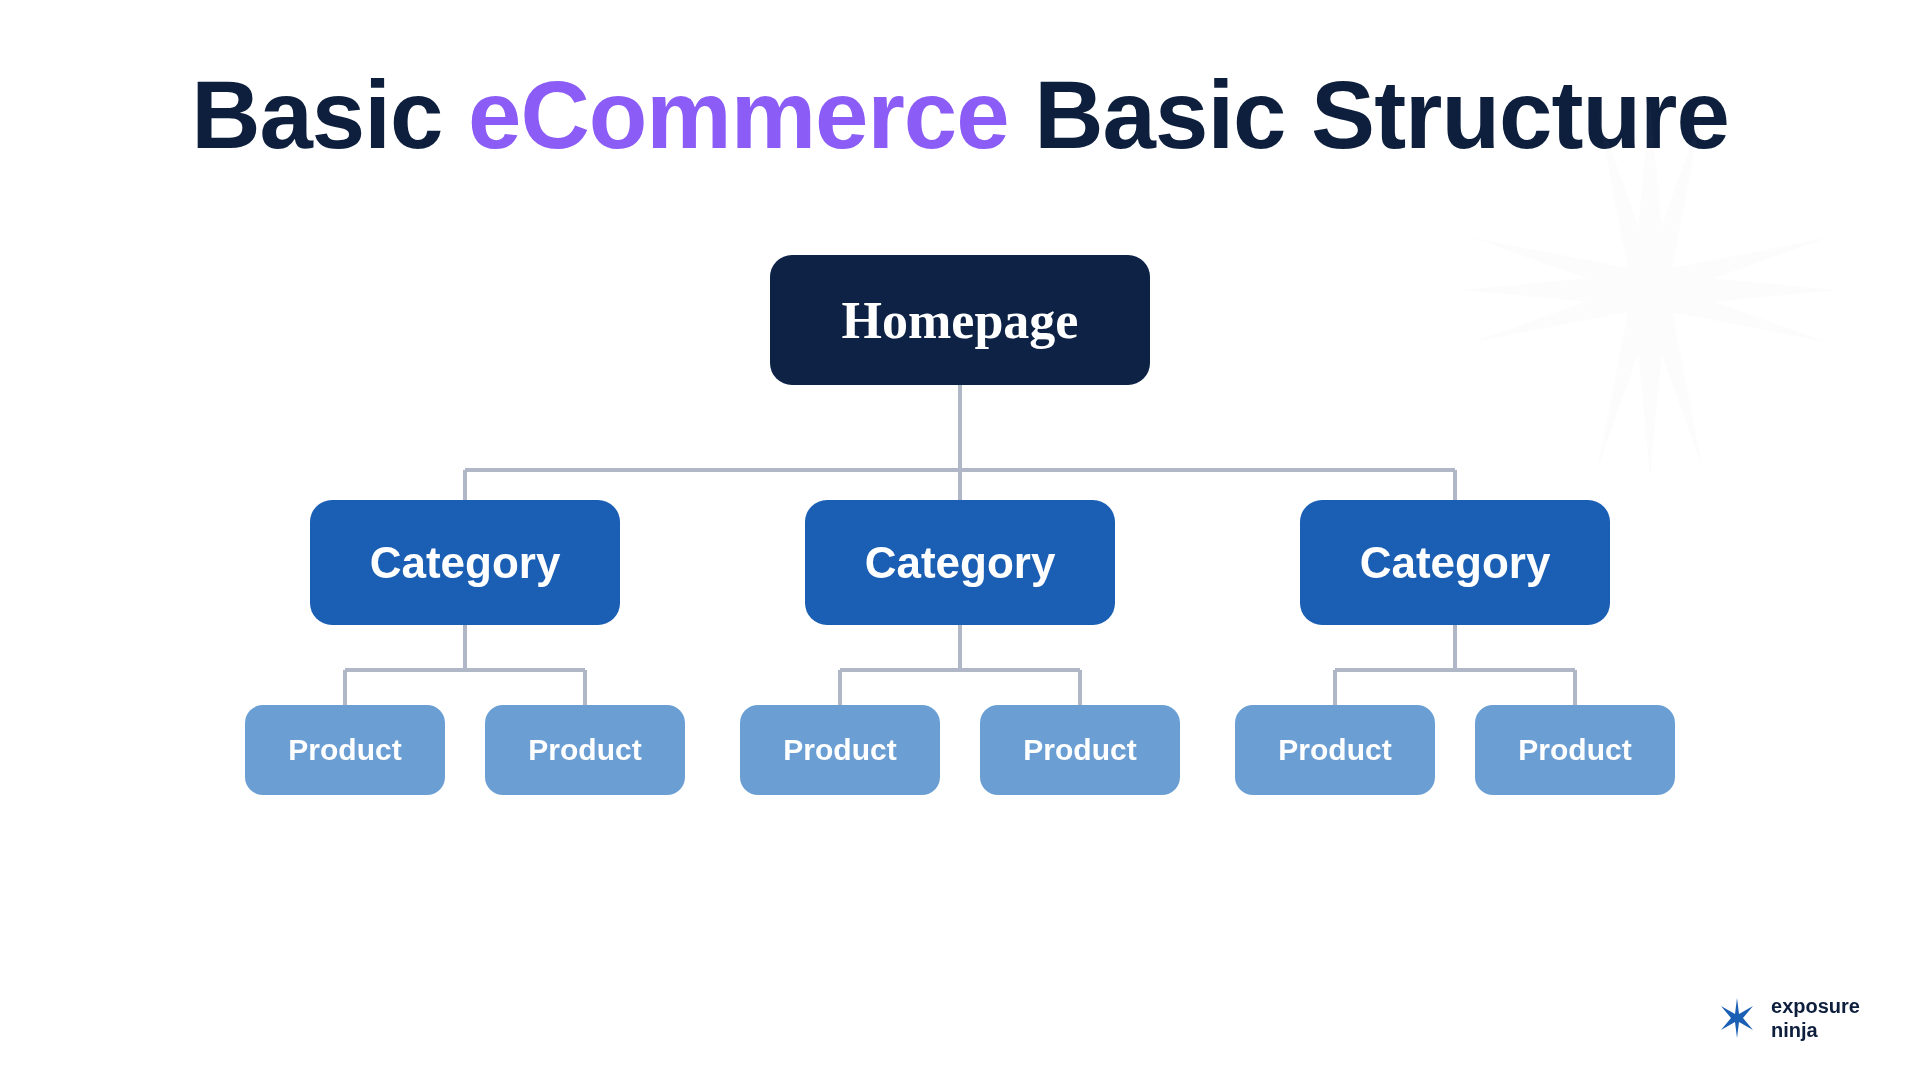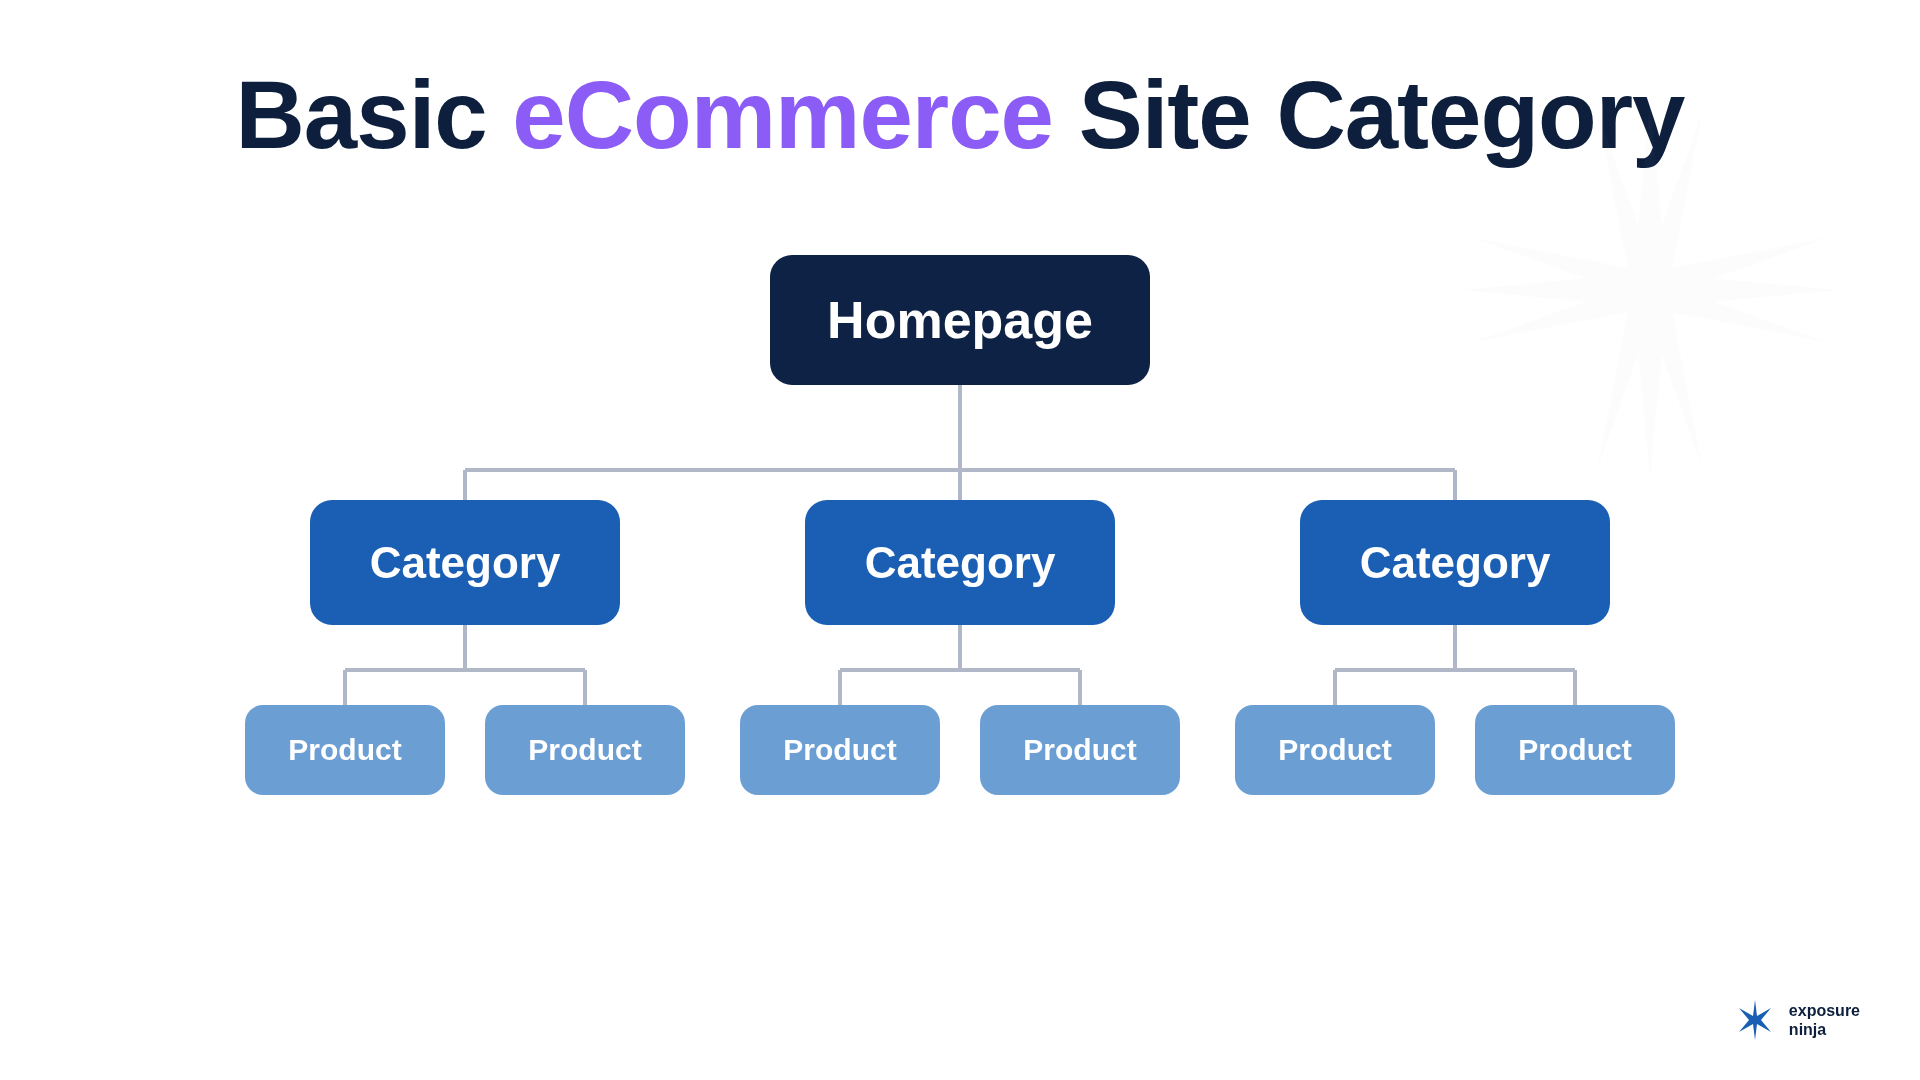--- a/index.html
+++ b/index.html
@@ -68,42 +68,42 @@
       position: absolute;
       bottom: 38px;
       right: 60px;
       display: flex;
       align-items: center;
       gap: 12px;
     }
 
     .brand-text {
       color: #0d1f3c;
-      font-size: 16px;
+      font-size: 20px;
       font-weight: 900;
       line-height: 1.2;
     }
 
     .brand-text span {
       display: block;
     }
   </style>
 </head>
 <body>
 
 <svg class="bg-watermark" viewBox="0 0 400 400">
   <g fill="#aaaacc" opacity="0.5">
 
     <polygon points="200,20 215,180 370,150 230,200 370,250 215,220 200,380 185,220 30,250 170,200 30,150 185,180"></polygon>
     <polygon points="20,200 180,185 150,30 200,170 250,30 220,185 380,200 220,215 250,370 200,230 150,370 180,215"></polygon>
   </g>
 </svg>
 
 <h1 class="page-title">
-  <span>Basic </span><span class="highlight">eCommerce</span><span> Site Category</span>
+  <span>Basic </span><span class="highlight">eCommerce</span><span> Basic Structure</span>
 </h1>
 
 <div class="diagram-wrapper">
 
   <svg class="diagram-svg" viewBox="0 0 1700 660">
 
     <line x1="850" y1="195" x2="850" y2="280" stroke="#b0b8c8" stroke-width="4"></line>
 
     <line x1="355" y1="280" x2="1345" y2="280" stroke="#b0b8c8" stroke-width="4"></line>
 
@@ -122,21 +122,21 @@
     <line x1="970" y1="480" x2="970" y2="515" stroke="#b0b8c8" stroke-width="4"></line>
 
     <line x1="1345" y1="435" x2="1345" y2="480" stroke="#b0b8c8" stroke-width="4"></line>
     <line x1="1225" y1="480" x2="1465" y2="480" stroke="#b0b8c8" stroke-width="4"></line>
     <line x1="1225" y1="480" x2="1225" y2="515" stroke="#b0b8c8" stroke-width="4"></line>
     <line x1="1465" y1="480" x2="1465" y2="515" stroke="#b0b8c8" stroke-width="4"></line>
   </svg>
 
   <div class="nodes-layer">
 
-    <div style="position:absolute; left:660px; top:65px; background:#0d2245; color:#fff; border-radius:22px; width:380px; height:130px; display:flex; align-items:center; justify-content:center; font-size:52px; font-weight:900; font-family:Liberation Sans, sans-serif;">
+    <div style="position:absolute; left:660px; top:65px; background:#0d2245; color:#fff; border-radius:22px; width:380px; height:130px; display:flex; align-items:center; justify-content:center; font-size:52px; font-weight:900; font-family:Liberation Serif, serif;">
       <span>Homepage</span>
     </div>
 
     <div style="position:absolute; left:200px; top:310px; background:#1a5fb4; color:#fff; border-radius:22px; width:310px; height:125px; display:flex; align-items:center; justify-content:center; font-size:44px; font-weight:900; font-family:'Arial Black',Arial,sans-serif;">
       <span>Category</span>
     </div>
 
     <div style="position:absolute; left:695px; top:310px; background:#1a5fb4; color:#fff; border-radius:22px; width:310px; height:125px; display:flex; align-items:center; justify-content:center; font-size:44px; font-weight:900; font-family:'Arial Black',Arial,sans-serif;">
       <span>Category</span>
     </div>

